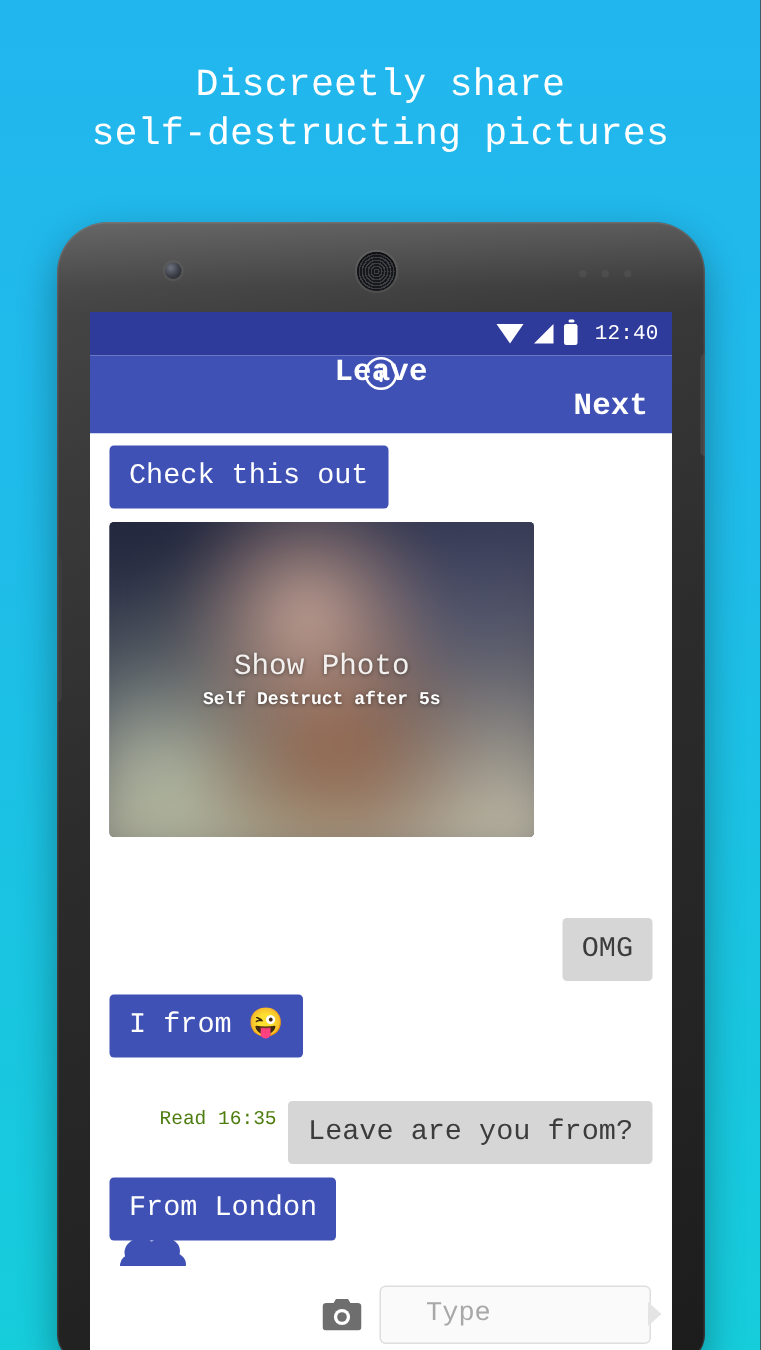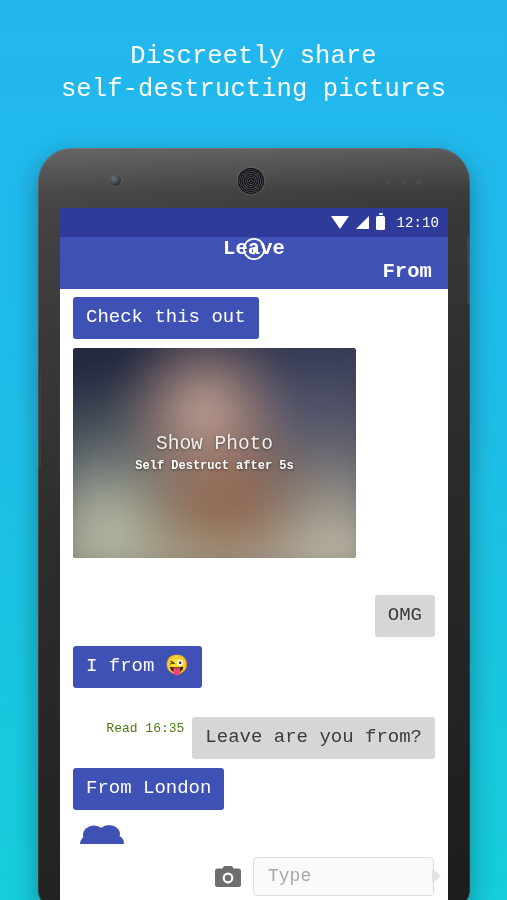--- a/index.html
+++ b/index.html
@@ -234,21 +234,21 @@
     white-space: nowrap;
   }
 
   
   .photo-card {
     position: relative;
     width: 283px;
     height: 210px;
     border-radius: 3px;
     overflow: hidden;
-    margin-bottom: 8px;
+    margin-bottom: 25px;
     background: #2a3046;
   }
   .photo-blur {
     position: absolute;
     inset: -22px;
     background:
       radial-gradient(circle at 47% 33%, rgba(214,178,160,0.95) 0%, rgba(190,150,133,0.55) 17%, rgba(120,104,108,0.0) 38%),
       radial-gradient(circle at 53% 66%, rgba(150,96,66,0.9) 0%, rgba(150,96,66,0.35) 22%, rgba(150,96,66,0) 42%),
       radial-gradient(circle at 18% 78%, rgba(196,206,178,0.85) 0%, rgba(170,186,160,0.3) 26%, rgba(170,186,160,0) 48%),
       radial-gradient(circle at 84% 84%, rgba(204,200,178,0.7) 0%, rgba(180,178,160,0.25) 28%, rgba(180,178,160,0) 50%),
@@ -330,21 +330,21 @@
   .cam-icon { width: 26px; height: 21px; flex: 0 0 auto; margin-right: 12px; }
   .type-field {
     position: relative;
     flex: 1;
     height: 39px;
     border: 1px solid #dedede;
     border-radius: 4px;
     background: #fafafa;
     display: flex;
     align-items: center;
-    padding-left: 14px;
+    padding-left: 30px;
     box-sizing: border-box;
   }
   .type-field .ph {
     color: #a8a8a8;
     font-size: 18px;
   }
   .type-tail {
     position: absolute;
     right: -8px;
     top: 50%;
@@ -379,34 +379,34 @@
     <div class="btn-left"></div>
     <div class="btn-right"></div>
 
     <div class="screen">
 
       <div class="statusbar">
         <div class="sb-icons">
           <span class="ic-wifi"></span>
           <span class="ic-signal"></span>
           <span class="ic-batt"></span>
-          <span class="sb-time">12:10</span>
+          <span class="sb-time">12:40</span>
         </div>
       </div>
 
       <div class="appbar">
         <span class="appbar-left">Leave</span>
         <span class="info-icon">
           <svg width="24" height="24" viewBox="0 0 24 24">
             <circle cx="12" cy="12" r="10.2" fill="none" stroke="#ffffff" stroke-width="1.7"></circle>
             <circle cx="12" cy="7.1" r="1.25" fill="#ffffff"></circle>
             <rect x="11" y="10" width="2.1" height="7.6" rx="1" fill="#ffffff"></rect>
           </svg>
         </span>
-        <span class="appbar-right">From</span>
+        <span class="appbar-right">Next</span>
       </div>
 
       <div class="chat">
 
         <div class="row left">
           <div class="bubble out">Check this out</div>
         </div>
 
         <div class="row left">
           <div class="photo-card">

